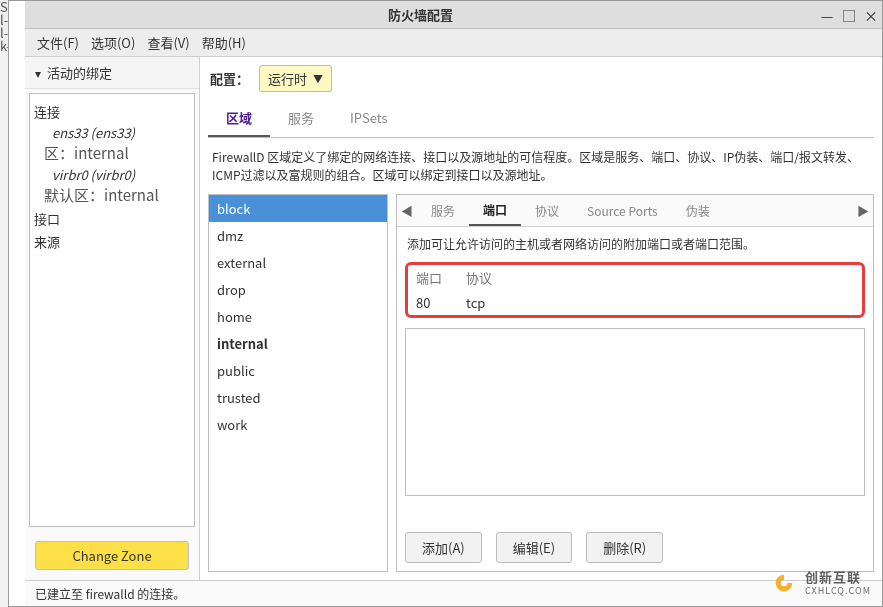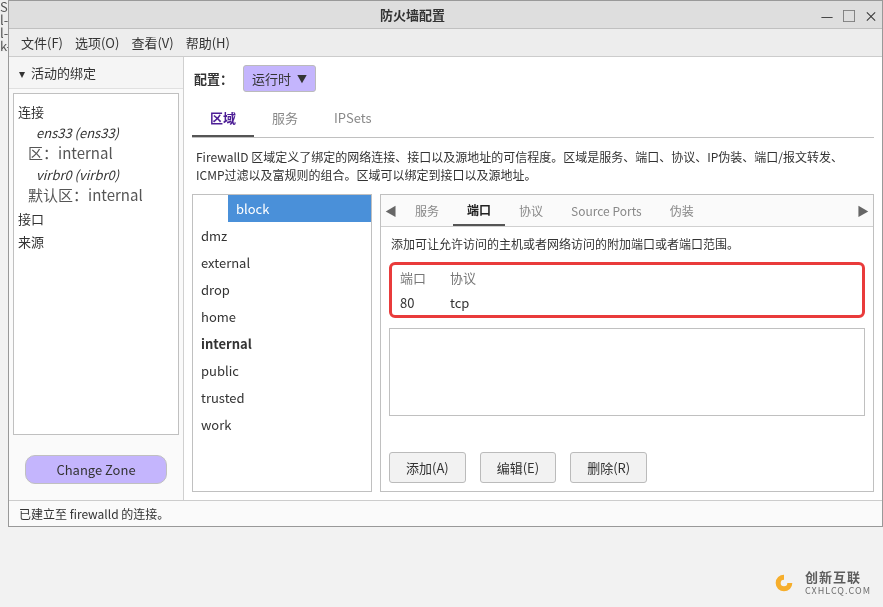--- a/index.html
+++ b/index.html
@@ -1,45 +1,45 @@
 <!DOCTYPE html>
 <html><head>
 <meta charset="utf-8">
 <style>
   * { box-sizing: border-box; margin: 0; padding: 0; font-family: "Noto Sans CJK SC", "Microsoft YaHei", sans-serif; font-size: 13px; }
   body { background: #f2f2f2; color: #333; width: 883px; height: 607px; overflow: hidden; }
-  .window { width: 875px; margin-left: 8px; background: #fff; border: 1px solid #999; height: 527px; display: flex; flex-direction: column; }
+  .window { width: 875px; margin-left: 8px; background: #fff; border: 1px solid #999; height: 607px; display: flex; flex-direction: column; padding-left: 16px; }
   .left-gutter { position: absolute; left: 0; top: 0; font-size: 12px; color: #555; line-height: 13px; background: #eee; width: 8px; overflow: hidden; }
   .titlebar { display: flex; align-items: center; height: 28px; background: #dedede; border-bottom: 1px solid #c0c0c0; }
   .titlebar .title { flex: 1; text-align: center; font-weight: bold; }
   .titlebar .ctl { width: 22px; text-align: center; font-size: 14px; cursor: pointer; }
   .menubar { display: flex; gap: 12px; padding: 4px 12px; background: #ededed; border-bottom: 1px solid #ccc; }
   .menubar span { cursor: pointer; }
   .body { flex: 1; display: flex; min-height: 0; }
   .sidebar { width: 175px; background: #fafafa; border-right: 1px solid #d0d0d0; display: flex; flex-direction: column; }
   .sidebar-hdr { display: flex; align-items: center; padding: 6px 10px; background: #f5f5f5; border-bottom: 1px solid #e0e0e0; font-size: 13px; }
   .sidebar-hdr .chev { margin-right: 6px; font-size: 12px; }
   .sidebar-tree { flex: 1; border: 1px solid #c0c0c0; margin: 4px; background: #fff; padding: 4px 4px; font-size: 12px; overflow: auto; }
   .tree-cat { font-weight: normal; margin-top: 4px; }
   .tree-item { margin-left: 18px; margin-top: 2px; font-style: italic; }
   .tree-sub { margin-left: 10px; color: #555; font-size: 15px; }
-  .change-zone { margin: 16px; padding: 4px 0; border: 1px solid #c0c0c0; background: #c4b5fd; text-align: center; cursor: pointer; border-radius: 10px; }
+  .change-zone { margin: 10px; padding: 4px 0; border: 1px solid #c0c0c0; background: #fde047; text-align: center; cursor: pointer; border-radius: 3px; }
   .main { flex: 1; display: flex; flex-direction: column; min-width: 0; }
   .config-row { display: flex; align-items: center; padding: 8px 10px; gap: 10px; }
   .config-row strong { font-weight: bold; }
-  .combo { border: 1px solid #bbb; background: #c4b5fd; padding: 3px 8px; border-radius: 3px; display: inline-flex; align-items: center; gap: 6px; cursor: pointer; }
+  .combo { border: 1px solid #bbb; background: #fef9c3; padding: 3px 8px; border-radius: 3px; display: inline-flex; align-items: center; gap: 6px; cursor: pointer; }
   .combo .arr { font-size: 10px; }
   .tabs { display: flex; border-bottom: 1px solid #c0c0c0; margin: 0 8px; }
   .tab { padding: 8px 18px; color: #888; cursor: pointer; }
   .tab.active { color: #4c1d95; font-weight: bold; border-bottom: 2px solid #555; }
   .zone-desc { padding: 10px 12px; color: #333; line-height: 1.5; font-size: 12px; }
   .zone-body { flex: 1; display: flex; padding: 0 8px 8px 8px; gap: 8px; min-height: 0; }
   .zone-list { width: 180px; border: 1px solid #c0c0c0; background: #fff; overflow: auto; }
   .zone-item { padding: 4px 8px; cursor: pointer; }
-  .zone-item.selected { background: #4a90d9; color: #fff; margin-left: 35px; }
+  .zone-item.selected { background: #4a90d9; color: #fff; }
   .zone-item.bold { font-weight: bold; }
   .detail { flex: 1; display: flex; flex-direction: column; border: 1px solid #c0c0c0; background: #fff; min-width: 0; }
   .subtabs { display: flex; align-items: center; border-bottom: 1px solid #d0d0d0; background: #fafafa; position: relative; }
   .subtabs .scroll { width: 20px; text-align: center; cursor: pointer; color: #666; font-size: 12px; }
   .subtab { padding: 6px 14px; color: #888; cursor: pointer; font-size: 12px; }
   .subtab.active { color: #222; font-weight: bold; border-bottom: 2px solid #555; }
   .detail-desc { padding: 8px 10px; font-size: 12px; }
   .port-frame { margin: 2px 8px; border: 3px solid #e93b3b; border-radius: 6px; }
   .port-table { flex: 1; margin: 8px; border: 1px solid #c0c0c0; background: #fff; overflow: auto; }
   .btn-row { display: flex; gap: 14px; padding: 8px; }

